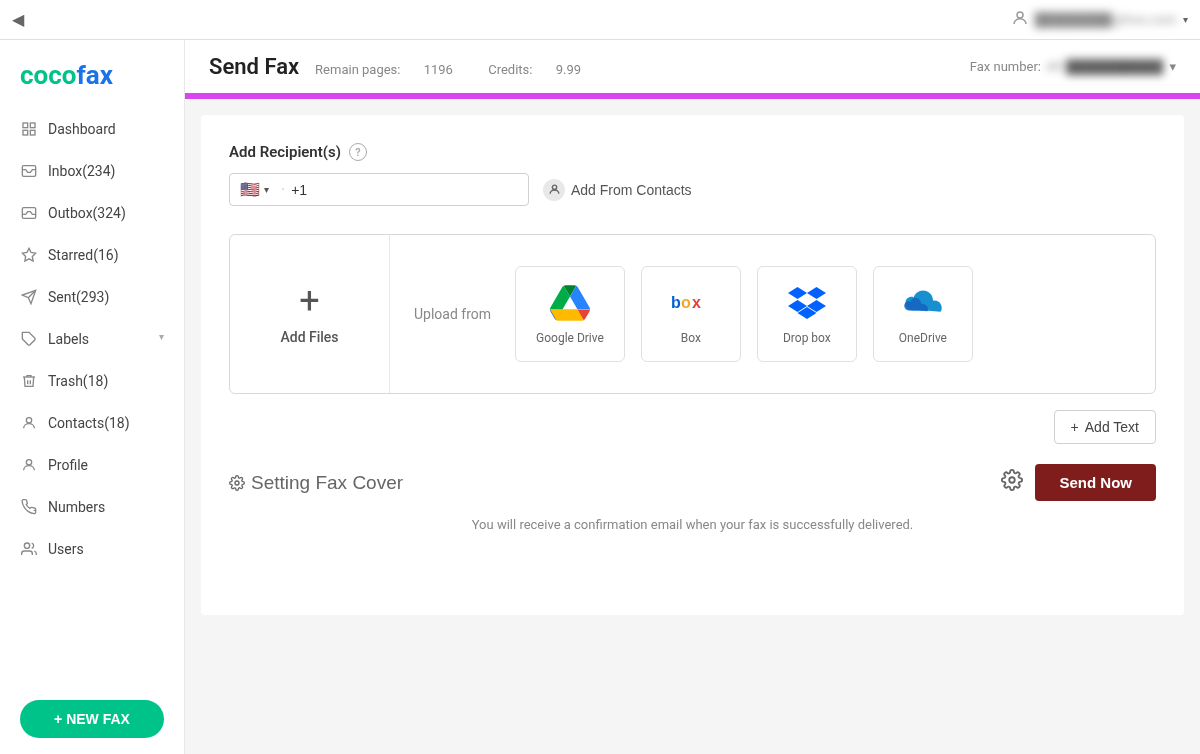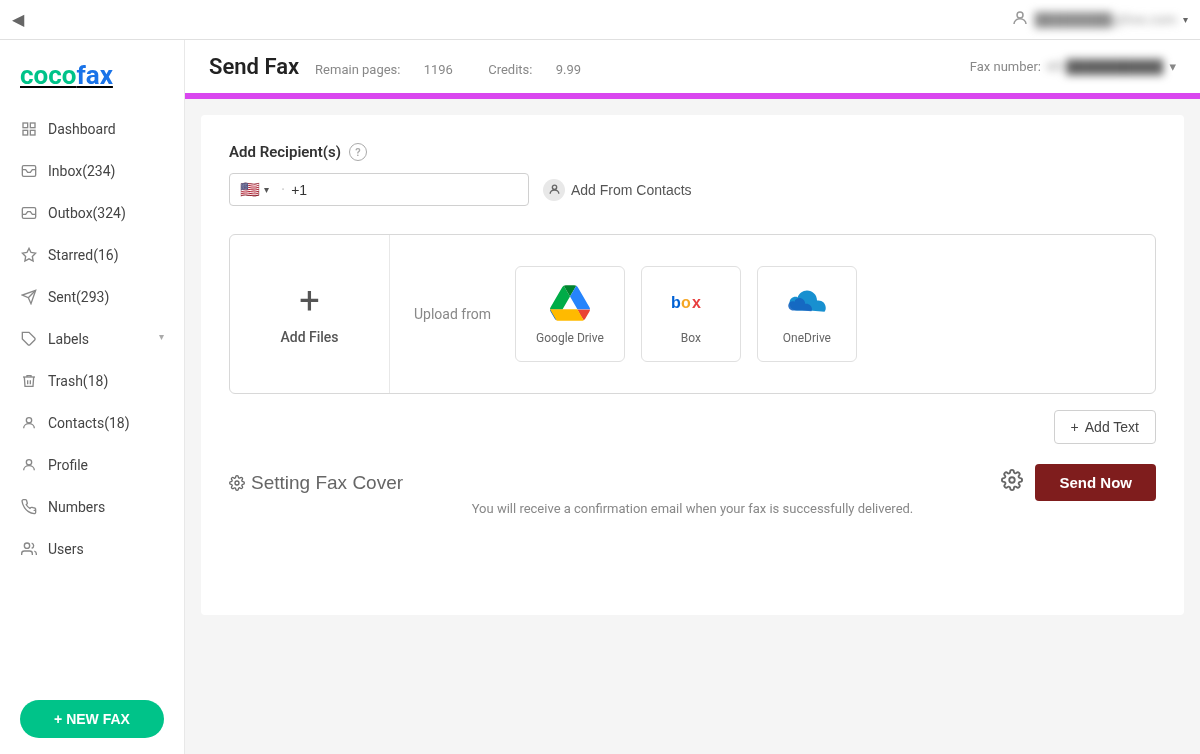--- a/index.html
+++ b/index.html
@@ -29,21 +29,21 @@
     
     .sidebar {
       width: 185px;
       background: #fff;
       border-right: 1px solid #e8e8e8;
       display: flex;
       flex-direction: column;
       padding: 16px 0 16px 0;
       flex-shrink: 0;
     }
-    .logo-area { padding: 4px 20px 20px 20px; text-decoration: underline; }
+    .logo-area { padding: 4px 20px 20px 20px; }
     .logo-text { font-size: 26px; font-weight: 700; }
     .logo-coco { color: #00c389; }
     .logo-fax { color: #1a73e8; }
 
     .sidebar-nav { flex: 1; }
     .sidebar-item {
       display: flex;
       gap: 10px;
       padding: 11px 20px;
       cursor: pointer;
@@ -241,20 +241,21 @@
       padding: 10px 24px;
       font-size: 15px;
       font-weight: 600;
       cursor: pointer;
     }
 
     .confirmation-text {
       text-align: center;
       font-size: 13px;
       color: #888;
+      margin-top: 16px;
     }
 
     .blurred { filter: blur(4px); user-select: none; }
   </style>
 </head>
 <body>
 
 <div class="topbar">
   <div class="topbar-left">
     <span class="collapse-icon">◀</span>
@@ -480,20 +481,32 @@
               <svg viewBox="0 0 80 36" width="64" height="28">
                 <text x="0" y="28" font-family="Arial, sans-serif" font-weight="700" font-size="32" fill="#0061d5">b</text>
                 <text x="20" y="28" font-family="Arial, sans-serif" font-weight="700" font-size="32" fill="#f5a623">o</text>
                 <text x="42" y="28" font-family="Arial, sans-serif" font-weight="700" font-size="32" fill="#e84040">x</text>
 
               </svg>
             </div>
             <span class="cloud-option-label">Box</span>
           </div>
 
+          <div class="cloud-option">
+            <div class="cloud-icon">
+              <svg viewBox="0 0 528 444" width="38" height="32">
+                <polygon points="132,0 264,84 132,168 0,84" fill="#0061FF"></polygon>
+                <polygon points="396,0 528,84 396,168 264,84" fill="#0061FF"></polygon>
+                <polygon points="132,180 264,264 132,348 0,264" fill="#0061FF"></polygon>
+                <polygon points="396,180 528,264 396,348 264,264" fill="#0061FF"></polygon>
+                <polygon points="132,360 264,276 396,360 264,444" fill="#0061FF"></polygon>
+              </svg>
+            </div>
+            <span class="cloud-option-label">Drop box</span>
+          </div>
 
           <div class="cloud-option">
             <div class="cloud-icon">
               <svg viewBox="0 0 64 40" width="42" height="28">
                 <path d="M36 32 C36 32 20 32 16 32 C8 32 4 26 4 20 C4 14 8 10 14 10 C15 10 16 10 17 11 C19 5 25 0 32 0 C41 0 48 7 48 16 C48 16 49 16 50 16 C57 16 62 21 62 28 C62 32 60 34 60 34 Z" fill="#1890d0"></path>
                 <path d="M24 32 C24 32 12 32 10 32 C5 32 2 28 2 24 C2 20 5 17 9 17 C10 17 11 17 12 18 C13 14 16 12 20 12 C25 12 29 16 29 21 C29 21 30 21 31 21 C36 21 40 25 40 30 C40 32 39 33 39 33 Z" fill="#1565c0" opacity="0.9"></path>
               </svg>
             </div>
             <span class="cloud-option-label">OneDrive</span>
           </div>

